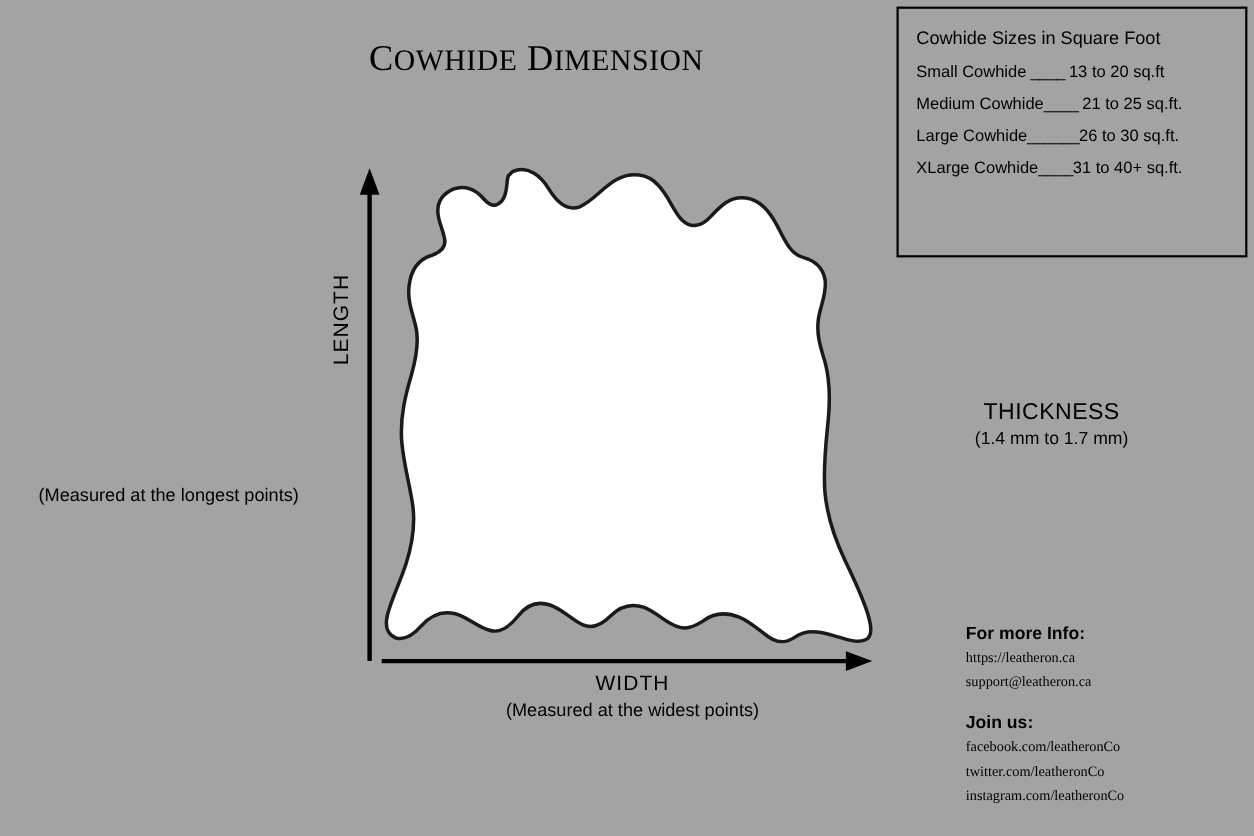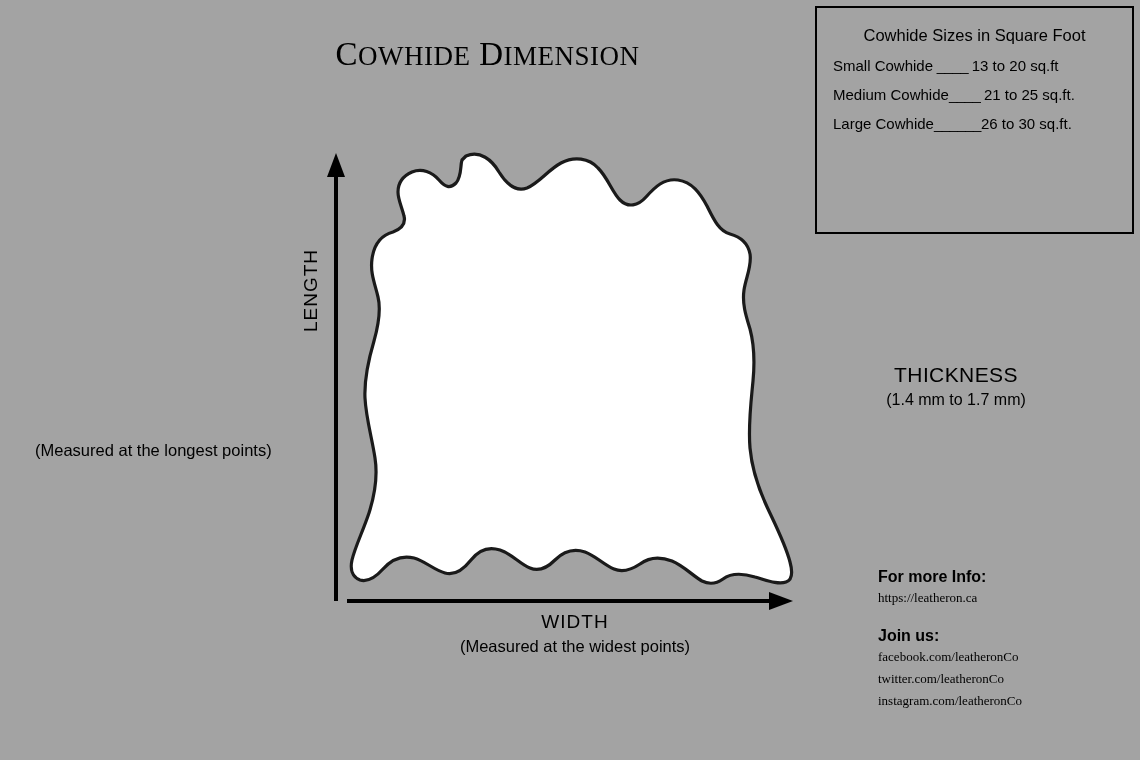--- a/index.html
+++ b/index.html
@@ -45,21 +45,20 @@
     left: 815px;
     top: 6px;
     width: 319px;
     height: 228px;
     border: 2px solid #000;
     box-sizing: border-box;
     padding: 14px 10px 0 16px;
   }
   #sizes-title {
     font-size: 16.5px;
-    text-align: center;
     margin: 4px 0 0 0;
     padding-right: 6px;
   }
   .size-row {
     font-size: 15px;
     margin-top: 12px;
     white-space: nowrap;
   }
   .size-row .lbl { }
   .size-row .dash { letter-spacing: -0.5px; }
@@ -163,20 +162,23 @@
     <div id="sizes-title">Cowhide Sizes in Square Foot</div>
 
     <div class="size-row">
       <span class="lbl">Small Cowhide</span><span class="dash"> ____ </span><span class="val">13  to 20 sq.ft</span>
     </div>
     <div class="size-row">
       <span class="lbl">Medium Cowhide</span><span class="dash">____ </span><span class="val">21 to 25 sq.ft.</span>
     </div>
     <div class="size-row">
       <span class="lbl">Large Cowhide</span><span class="dash">______</span><span class="val">26 to 30 sq.ft.</span>
+    </div>
+    <div class="size-row">
+      <span class="lbl">XLarge Cowhide</span><span class="dash">____</span><span class="val">31 to 40+ sq.ft.</span>
     </div>
   </div>
 
   <svg id="drawing" width="1140" height="760" viewBox="0 0 1140 760">
 
     <g>
       <line x1="336" y1="601" x2="336" y2="168" stroke="#000" stroke-width="4"></line>
       <polygon points="336,153 327,177 345,177" fill="#000"></polygon>
     </g>
 
@@ -241,20 +243,21 @@
   <div id="width-note">(Measured at the widest points)</div>
 
   <div id="thickness-block">
     <div id="thickness-title">THICKNESS</div>
     <div id="thickness-sub">(1.4 mm to 1.7 mm)</div>
   </div>
 
   <div id="info-block">
     <div class="hd">For more Info:</div>
     <div class="ln">https://leatheron.ca</div>
+    <div class="ln">support@leatheron.ca</div>
     <div class="gap"></div>
     <div class="hd">Join us:</div>
     <div class="ln">facebook.com/leatheronCo</div>
     <div class="ln">twitter.com/leatheronCo</div>
     <div class="ln">instagram.com/leatheronCo</div>
   </div>
 
 </div>
 
 </body></html>

